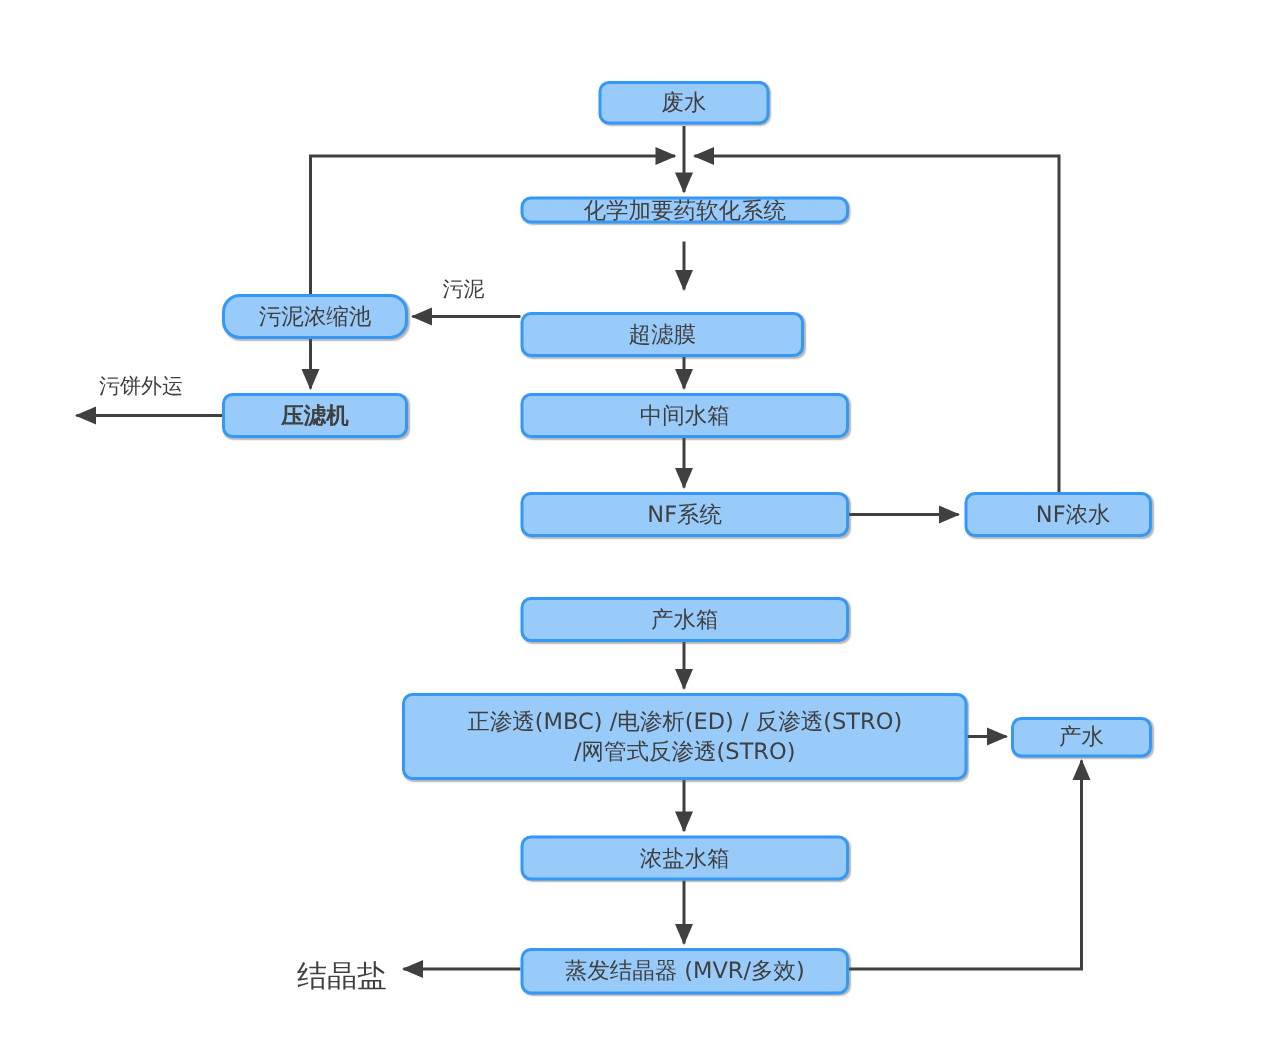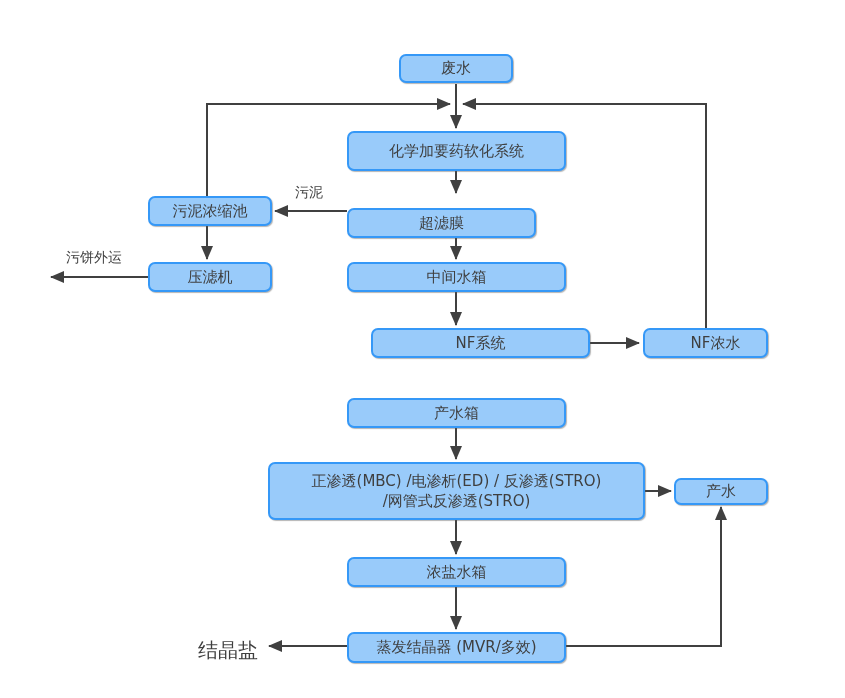--- a/index.html
+++ b/index.html
@@ -86,31 +86,31 @@
     <path class="edge" d="M456,428 L456,459" marker-end="url(#arr)"></path>
     <path class="edge" d="M645,491 L671,491" marker-end="url(#arr)"></path>
     <path class="edge" d="M456,520 L456,554" marker-end="url(#arr)"></path>
     <path class="edge" d="M456,587 L456,629" marker-end="url(#arr)"></path>
     <path class="edge" d="M566,646 L721,646 L721,507" marker-end="url(#arr)"></path>
     <path class="edge" d="M347,646 L269,646" marker-end="url(#arr)"></path>
   </svg>
 
   <div class="node" style="left:399px; top:54px; width:114px; height:29px;">废水</div>
 
-  <div class="node" style="left:347px; top:131px; width:219px; height:40px;">化学加要药软化系统</div>
+  <div class="node" style="left:347px; top:131px; width:219px; height:18px;">化学加要药软化系统</div>
 
   <div class="node" style="left:347px; top:208px; width:189px; height:30px;">超滤膜</div>
 
-  <div class="node" style="left:148px; top:196px; width:124px; height:30px;">污泥浓缩池</div>
+  <div class="node" style="left:148px; top:196px; width:124px; height:30px;border-radius:12px;">污泥浓缩池</div>
 
-  <div class="node" style="left:148px; top:262px; width:124px; height:30px;">压滤机</div>
+  <div class="node" style="left:148px; top:262px; width:124px; height:30px;font-weight:bold;">压滤机</div>
 
   <div class="node" style="left:347px; top:262px; width:219px; height:30px;">中间水箱</div>
 
-  <div class="node" style="left:347px; top:328px; width:219px; height:30px;margin-left:24px;">NF系统</div>
+  <div class="node" style="left:347px; top:328px; width:219px; height:30px;">NF系统</div>
 
   <div class="node" style="left:643px; top:328px; width:125px; height:30px;padding-left:20px;">NF浓水</div>
 
   <div class="node" style="left:347px; top:398px; width:219px; height:30px;">产水箱</div>
 
   <div class="node" style="left:268px; top:462px; width:377px; height:58px;">
     <span>正渗透(MBC) /电渗析(ED) / 反渗透(STRO)</span>
     <span>/网管式反渗透(STRO)</span>
   </div>
 

